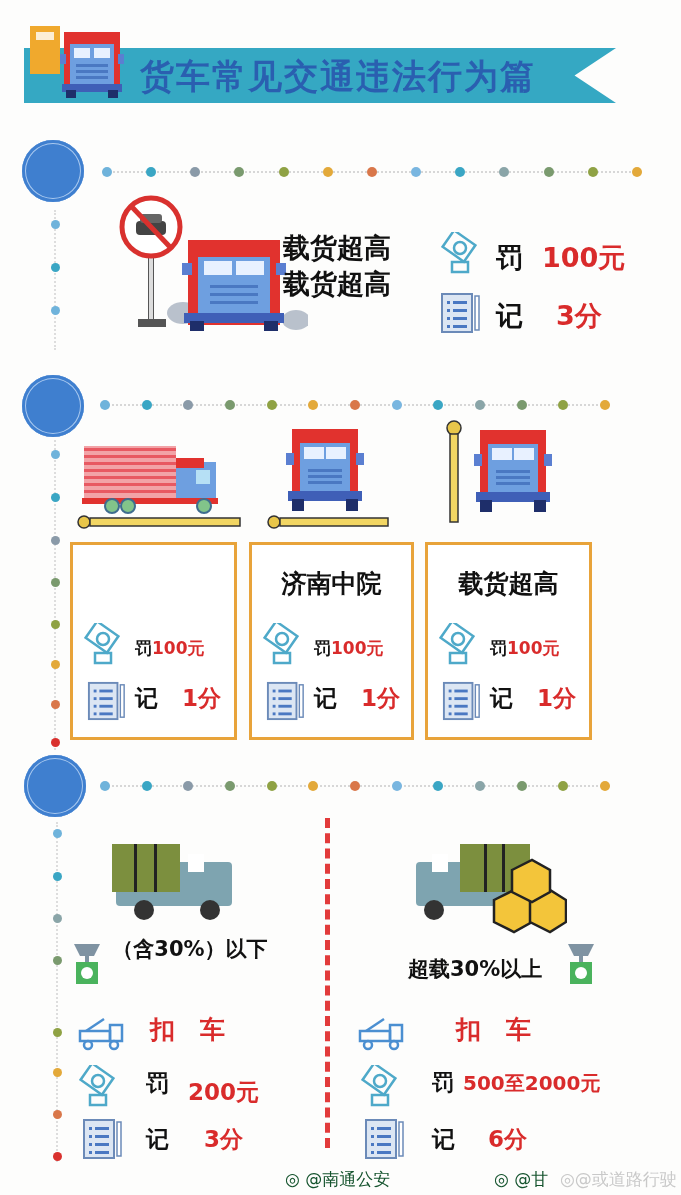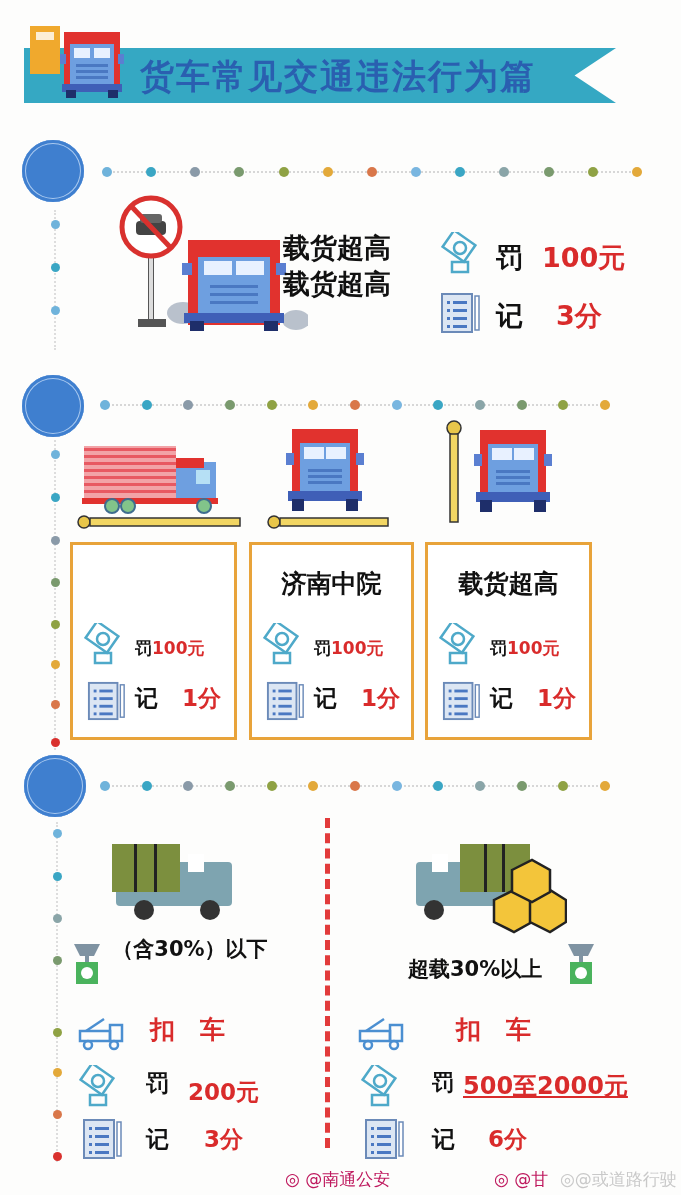--- a/index.html
+++ b/index.html
@@ -28,21 +28,21 @@
   .lbl { font-weight: bold; color: #111; }
 
   
   .card { border: 3px solid #e8a33a; background: #fff; }
   .card-title { position: absolute; left: 0; right: 0; top: 22px; text-align: center; font-size: 25px; font-weight: bold; }
   .card-fine { position: absolute; left: 62px; top: 92px; font-size: 17px; font-weight: bold; white-space: nowrap; }
   .card-pts { position: absolute; left: 62px; top: 138px; font-size: 23px; font-weight: bold; white-space: nowrap; }
 
   .divider { left: 325px; top: 818px; height: 330px; border-left: 5px dashed #e23b3b; }
 
-  .watermark { color: #be185d; font-size: 17px; white-space: nowrap; }
+  .watermark { color: #14532d; font-size: 17px; white-space: nowrap; }
 </style>
 </head>
 <body>
 
 <div class="abs banner"></div>
 <svg class="abs header-truck" viewBox="0 0 110 80">
   <rect x="4" y="6" width="30" height="48" fill="#f0a92d"></rect>
   <rect x="10" y="12" width="18" height="8" fill="#fff" opacity="0.8"></rect>
   <rect x="38" y="12" width="56" height="58" fill="#e1322e"></rect>
   <rect x="34" y="34" width="6" height="10" fill="#5b7fd1"></rect>
@@ -422,21 +422,21 @@
 <div class="abs red" style="left:456px; top:1013px; font-size:25px;">扣　车</div>
 
 <svg class="abs" style="left:360px; top:1065px;" width="42" height="44" viewBox="0 0 42 44">
     <g fill="none" stroke="#4ea9c9" stroke-width="2.5">
       <rect x="6" y="4" width="26" height="20" transform="rotate(35 19 14)"></rect>
       <circle cx="20" cy="16" r="6"></circle>
       <rect x="12" y="30" width="16" height="10"></rect>
     </g>
   </svg>
 <div class="abs" style="left:432px; top:1068px; font-size:22px; font-weight:bold;">罚</div>
-<div class="abs red" style="left:463px; top:1070px; font-size:24px; white-space:nowrap;text-decoration:underline;">500至2000元</div>
+<div class="abs red" style="left:463px; top:1070px; font-size:20px; white-space:nowrap;">500至2000元</div>
 
 <svg class="abs" style="left:364px; top:1118px;" width="42" height="42" viewBox="0 0 42 42">
     <rect x="2" y="2" width="30" height="38" fill="#dce6f3" stroke="#6b8ab8" stroke-width="2"></rect>
     <g fill="#4a78c2">
       <rect x="7" y="9" width="3" height="3"></rect>
       <rect x="13" y="9" width="14" height="3"></rect>
       <rect x="7" y="17" width="3" height="3"></rect>
       <rect x="13" y="17" width="14" height="3"></rect>
       <rect x="7" y="25" width="3" height="3"></rect>
       <rect x="13" y="25" width="14" height="3"></rect>

